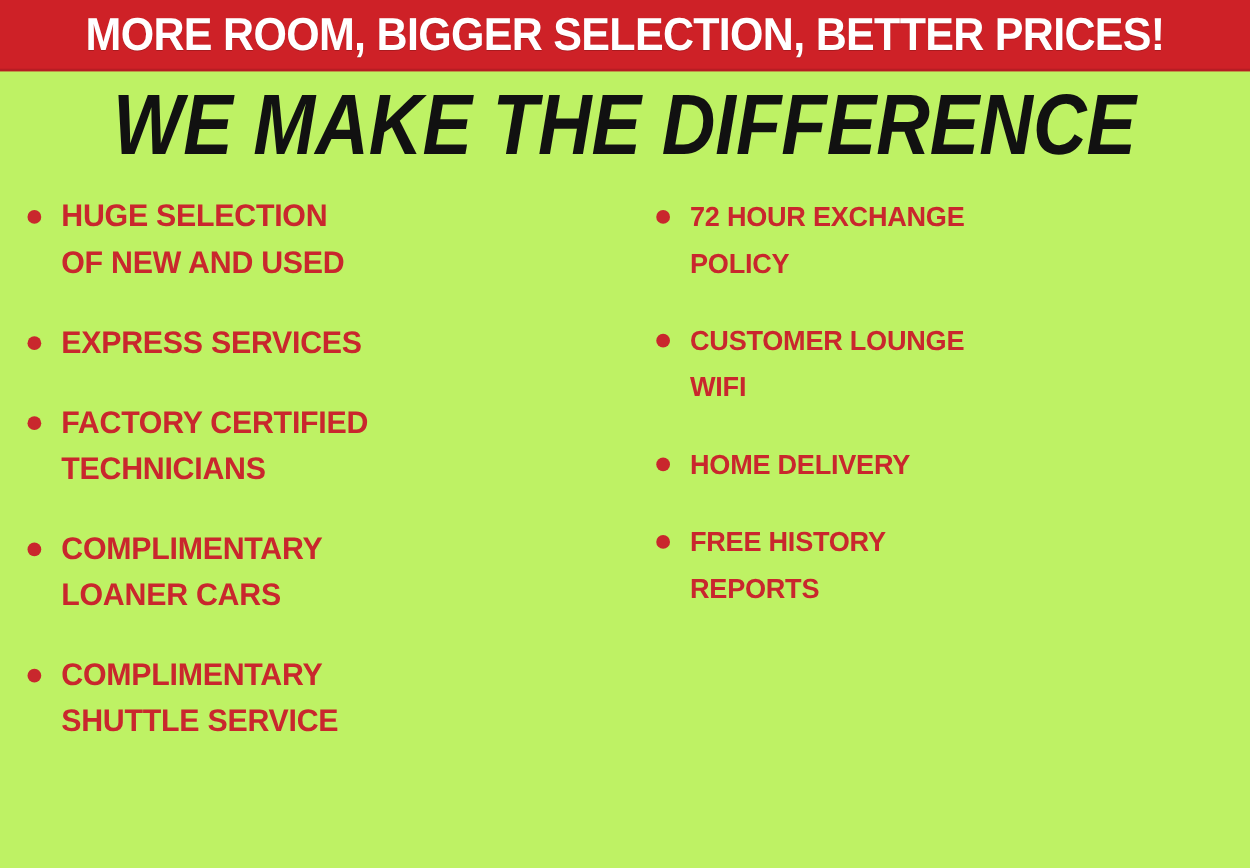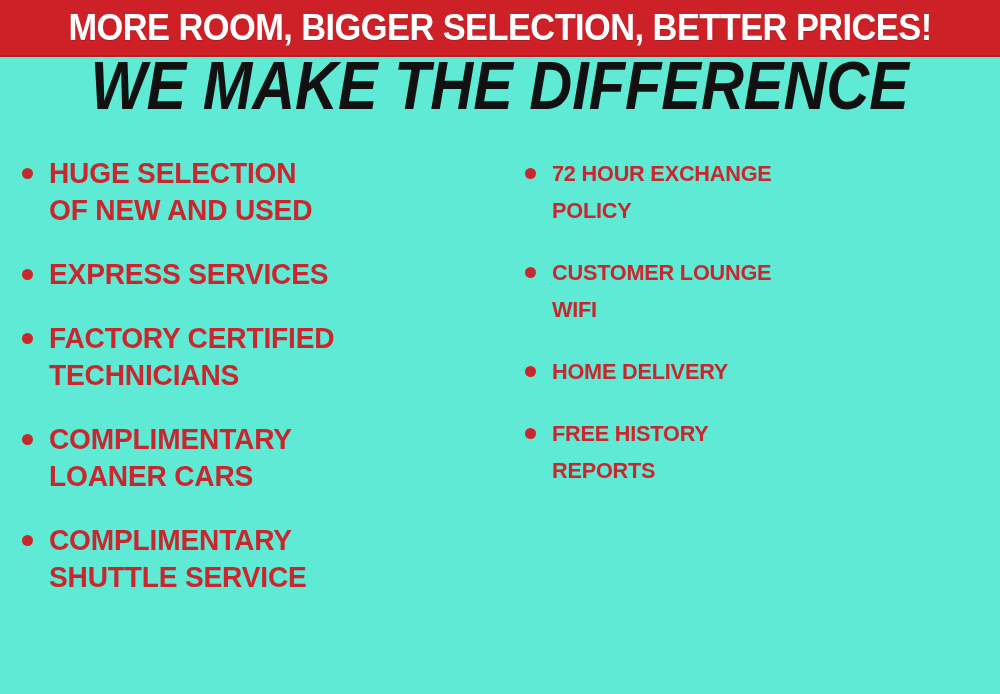--- a/index.html
+++ b/index.html
@@ -10,21 +10,21 @@
     width: 1000px;
     height: 694px;
     background: #ffffff;
     font-family: "Liberation Sans", sans-serif;
     overflow: hidden;
   }
   .poster {
     position: relative;
     width: 1000px;
     height: 694px;
-    background: #5eead4;
+    background: #bef264;
     overflow: hidden;
   }
 
   
   .banner {
     position: absolute;
     left: 0;
     top: 0;
     width: 1000px;
     height: 57px;
@@ -45,21 +45,21 @@
     white-space: nowrap;
     transform: scaleX(0.93);
     transform-origin: center center;
     text-shadow: 0 1px 0 rgba(0,0,0,0.18);
   }
 
   
   .headline-wrap {
     position: absolute;
     left: 0;
-    top: 46px;
+    top: 60px;
     width: 1000px;
     height: 78px;
     display: flex;
     align-items: center;
     justify-content: center;
   }
   .headline {
     color: #111111;
     font-family: "Liberation Sans", sans-serif;
     font-weight: bold;
@@ -88,21 +88,21 @@
   }
   .col-left  { padding-left: 22px; padding-right: 6px; }
   .col-right { padding-left: 25px; padding-right: 2px; }
 
   .bullet-item {
     display: flex;
     align-items: flex-start;
     color: #c9272d;
     font-family: "Liberation Sans", sans-serif;
     font-weight: bold;
-    font-size: 29px;
+    font-size: 25px;
     line-height: 37px;
     letter-spacing: -0.2px;
   }
   .col-left .bullet-item  { margin-bottom: 27px; }
   .col-right .bullet-item { margin-bottom: 25px; }
 
   .bullet-dot {
     flex: 0 0 auto;
     width: 11px;
     height: 11px;

